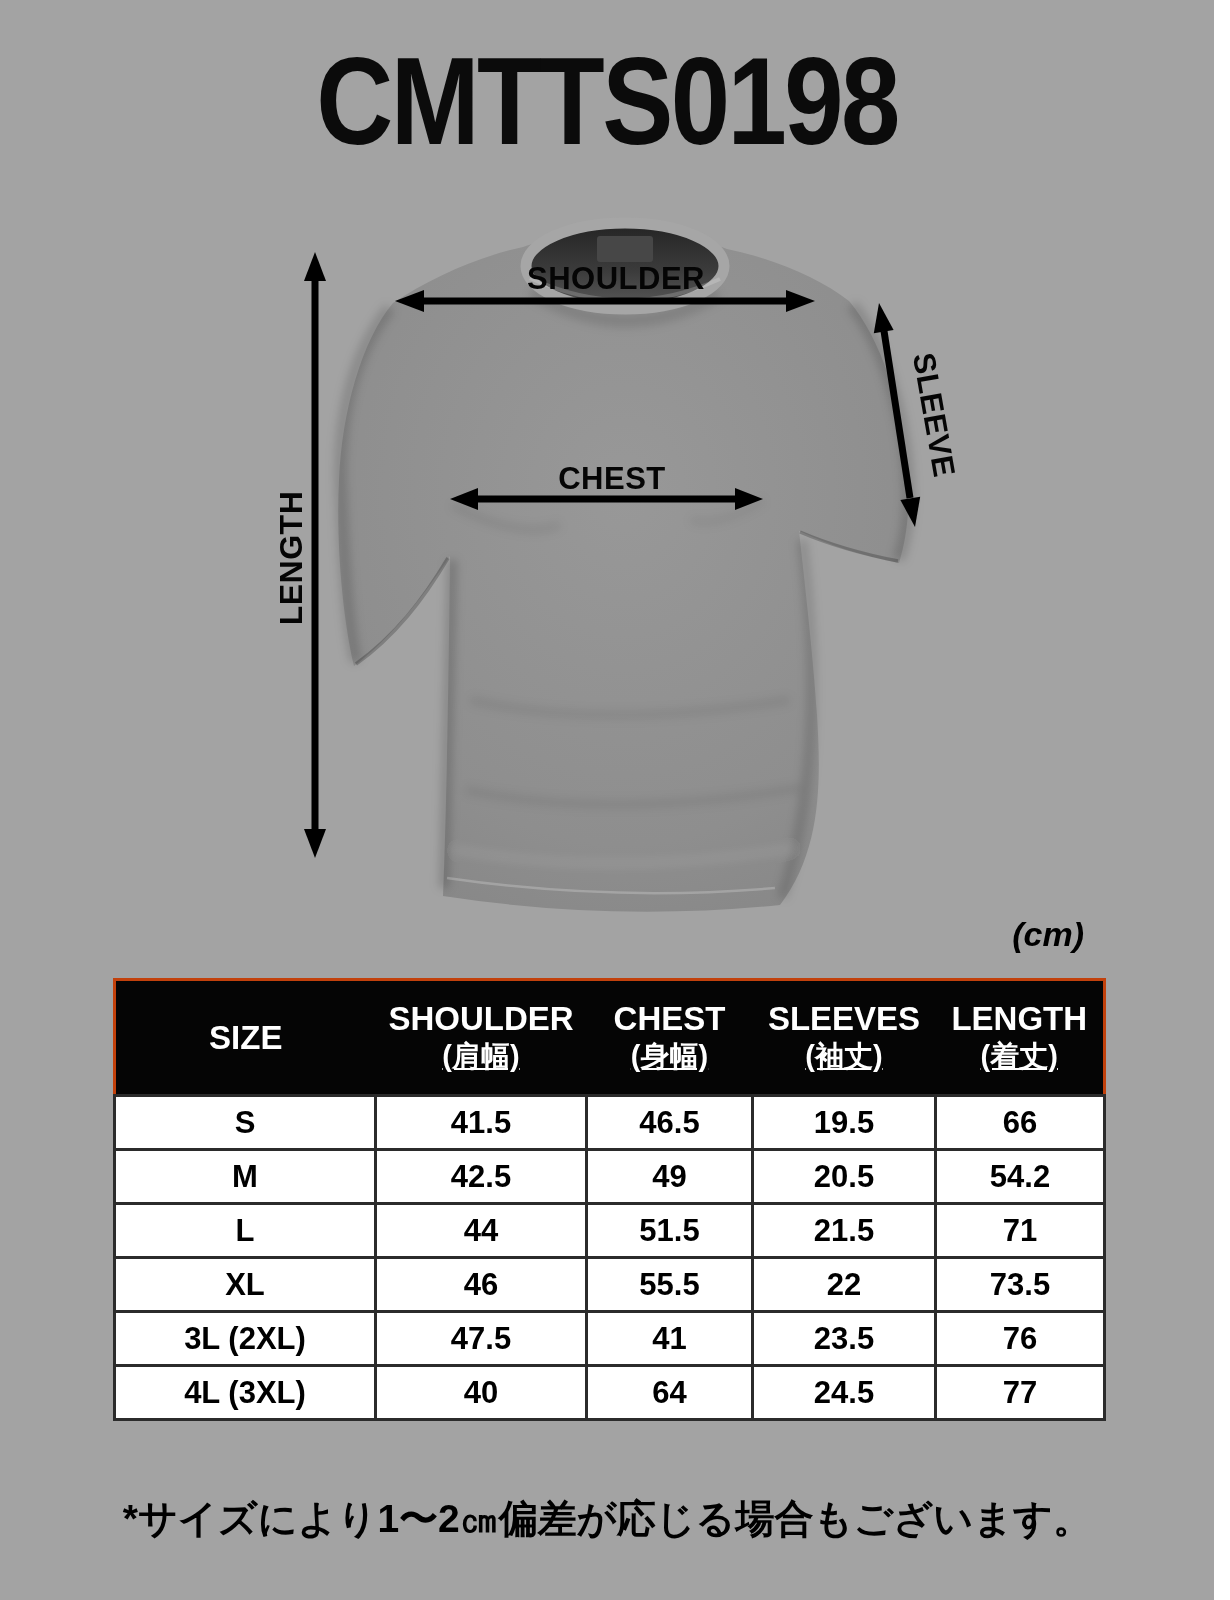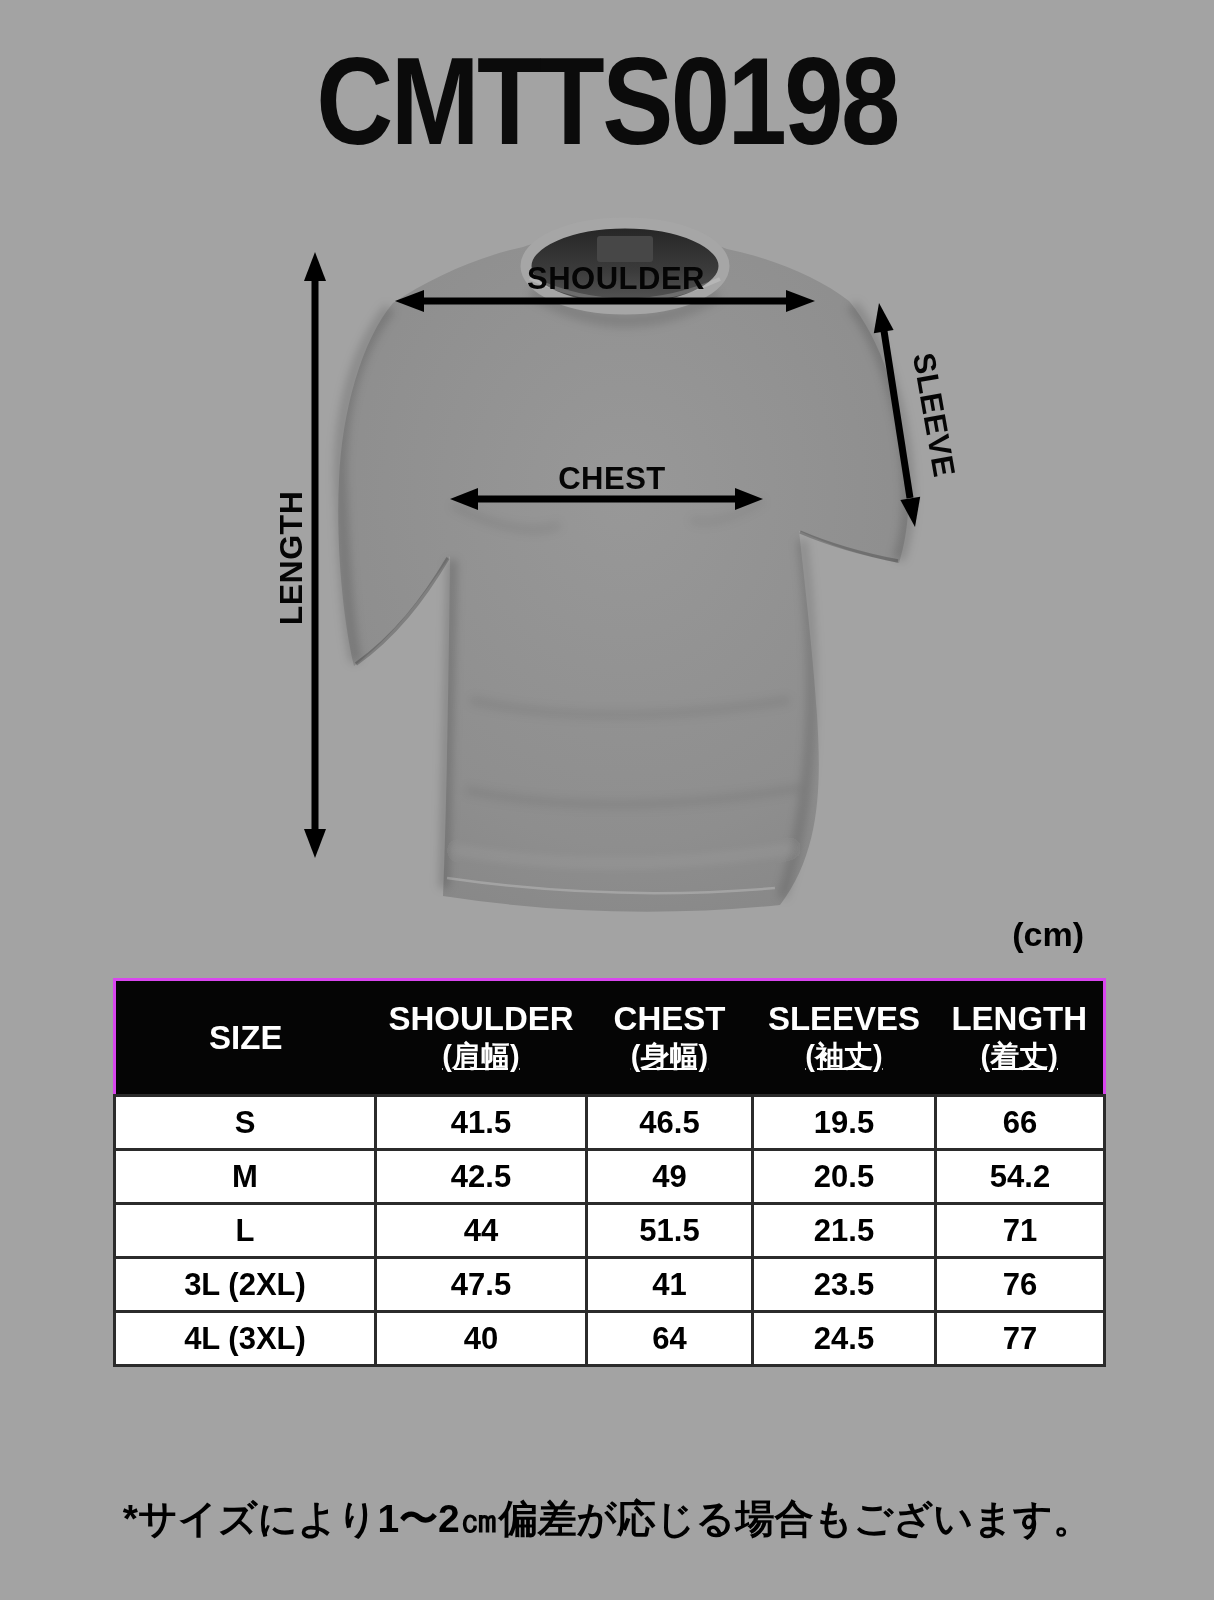--- a/index.html
+++ b/index.html
@@ -9,26 +9,26 @@
   }
   .title {
     position:absolute; top:30px; left:0; right:0; text-align:center;
     font-size:124px; font-weight:bold; letter-spacing:-3px; color:#0b0b0b;
     transform:scaleX(0.86); white-space:nowrap;
   }
   .diagram-svg { position:absolute; left:0; top:0; }
   .svg-label { font-family:"Liberation Sans","DejaVu Sans",sans-serif; font-weight:bold; fill:#050505; letter-spacing:0.5px; }
   .cm-label {
     position:absolute; top:915px; right:130px;
-    font-size:34px; font-weight:bold;
+    font-size:34px; font-weight:bold;font-style:italic;
   }
   table.size-table {
     position:absolute; left:113px; top:978px; width:990px;
     border-collapse:collapse; table-layout:fixed;
-    border:3px solid #d946ef;
+    border:3px solid #c2410c;
   }
   table.size-table th {
     background:#050505; color:#ffffff; height:113px;
     text-align:center; vertical-align:middle; padding:0; border:0;
   }
   th .en { font-size:33px; font-weight:bold; line-height:1.15; }
   th .jp { font-size:29px; font-weight:bold; line-height:1.3;text-decoration:underline; }
   th .jp:empty { display:none; }
   table.size-table td {
     height:51px; text-align:center; vertical-align:middle;
@@ -189,20 +189,27 @@
           <td>54.2</td>
         </tr>
         <tr>
           <td>L</td>
           <td>44</td>
           <td>51.5</td>
           <td>21.5</td>
           <td>71</td>
         </tr>
         <tr>
+          <td>XL</td>
+          <td>46</td>
+          <td>55.5</td>
+          <td>22</td>
+          <td>73.5</td>
+        </tr>
+        <tr>
           <td>3L (2XL)</td>
           <td>47.5</td>
           <td>41</td>
           <td>23.5</td>
           <td>76</td>
         </tr>
         <tr>
           <td>4L (3XL)</td>
           <td>40</td>
           <td>64</td>

